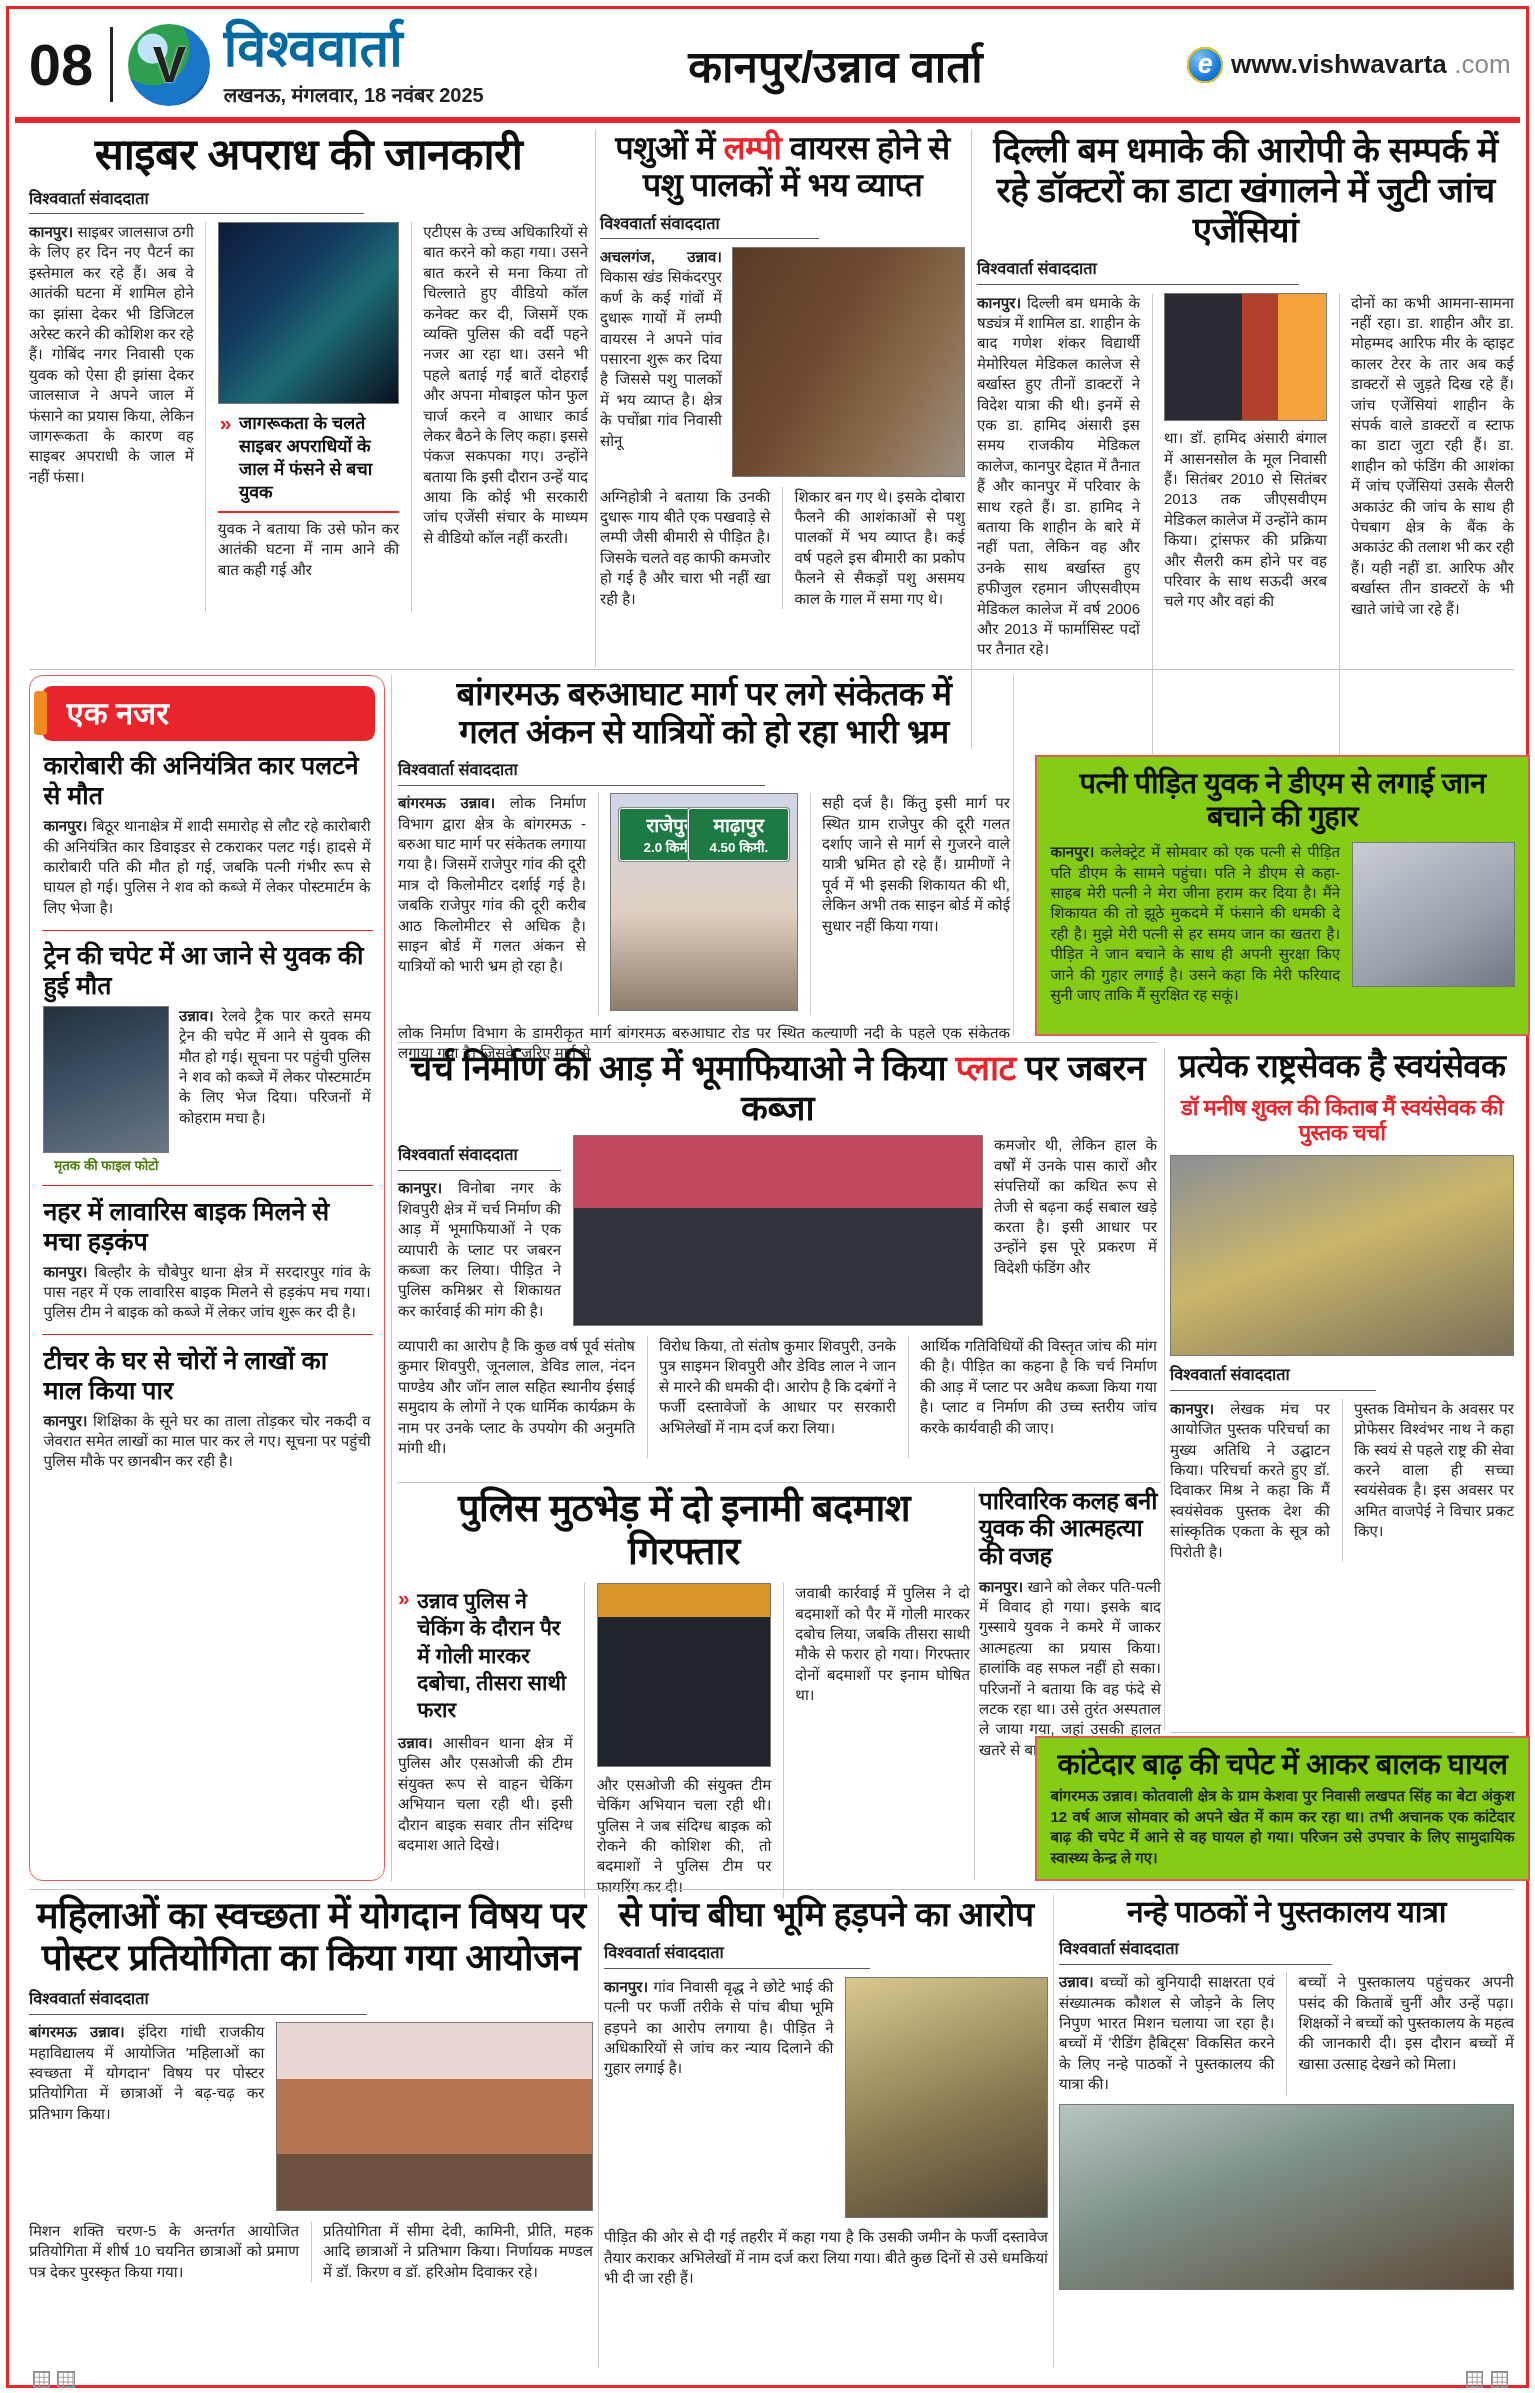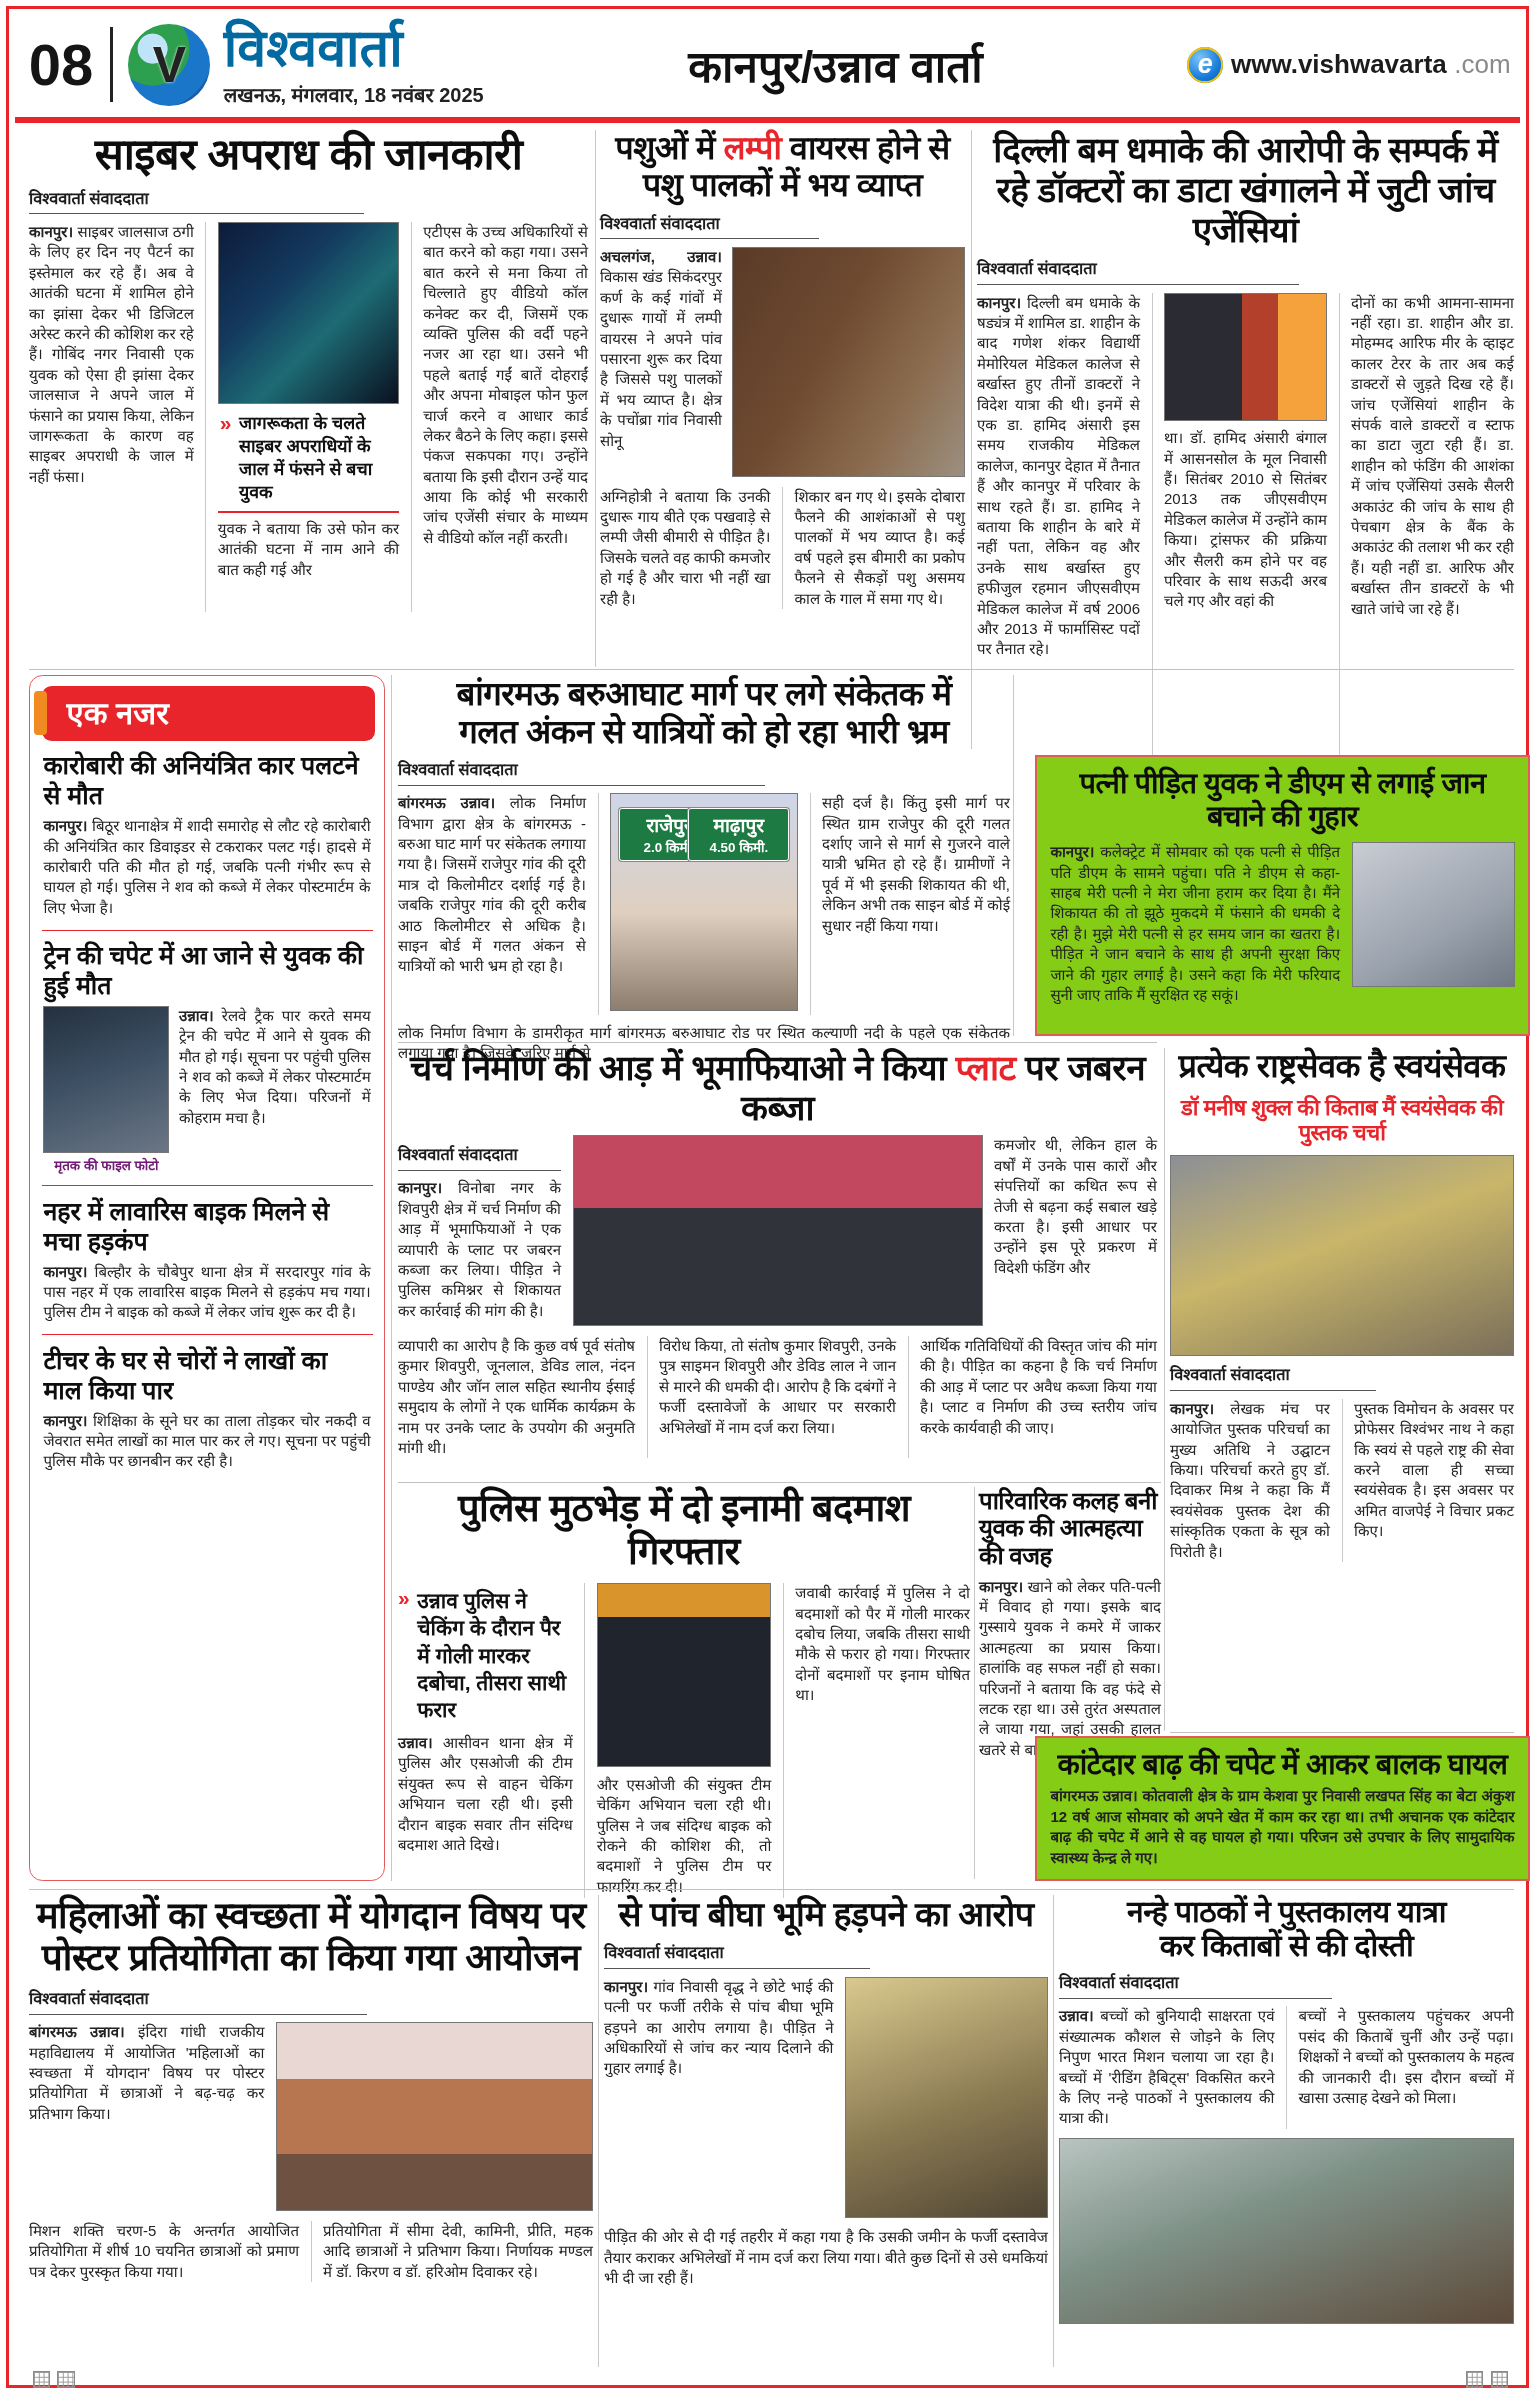--- a/index.html
+++ b/index.html
@@ -28,21 +28,21 @@
   .body-txt{font-size:15px;line-height:1.36;text-align:justify;color:#222;}
   .dl{font-weight:700;}
   .cols{display:flex;}
   .col{flex:1;padding:0 11.5px;}
   .col:first-child{padding-left:0;}
   .col:last-child{padding-right:0;}
   .col + .col{border-left:1px solid #c9c9c9;}
   .fig{background:#9aa0a8;border:1px solid #777;}
   .figcap{font-weight:700;font-size:17.7px;line-height:1.3;color:#111;display:flex;gap:7.6px;padding:7.6px 1.9px;border-bottom:2.9px solid #e8252a;}
   .chev{color:#e8252a;font-weight:700;font-size:21px;line-height:1;}
-  .smallcap{font-size:13.4px;font-weight:700;text-align:center;color:#701a75;padding-top:2.9px;}
+  .smallcap{font-size:13.4px;font-weight:700;text-align:center;color:#4d7c0f;padding-top:2.9px;}
   
   .rail{border:1.9px solid #e25b5b;border-radius:13.4px;padding:9.6px 11.5px;box-sizing:border-box;}
   .eknazar{position:relative;background:#e8252a;color:#fff;border-radius:9.6px;padding:5.7px 17px 7.6px 25px;font-size:31px;font-weight:700;width:88%;}
   .eknazar::before{content:"";position:absolute;left:-7.6px;top:5.7px;bottom:5.7px;width:13.4px;background:#f08a21;border-radius:3.8px;}
   .brief{padding:9.6px 1.9px 11.5px;}
   .brief + .brief{border-top:1.9px solid #e8252a;}
   .brief .bt{font-size:25px;font-weight:700;color:#0d0d0d;line-height:1.2;margin-bottom:5.7px;}
   .brief-photo-row{display:flex;gap:9.6px;}
   .brief-photo{width:126px;flex:0 0 auto;}
   .redbox{border:2.9px solid #e25b5b;padding:9.6px 13.4px;box-sizing:border-box;background:#84cc16;margin-left:16px;}
@@ -319,21 +319,20 @@
         <span>गांव निवासी वृद्ध ने छोटे भाई की पत्नी पर फर्जी तरीके से पांच बीघा भूमि हड़पने का आरोप लगाया है। पीड़ित ने अधिकारियों से जांच कर न्याय दिलाने की गुहार लगाई है।</span>
       </div>
       <div class="fig" style="width:201px;height:239px;flex:0 0 auto;background:linear-gradient(160deg,#d9c98e 0%,#8a7a52 55%,#4f4534 100%);"></div>
     </div>
     <div class="body-txt" style="margin-top:9.6px;">पीड़ित की ओर से दी गई तहरीर में कहा गया है कि उसकी जमीन के फर्जी दस्तावेज तैयार कराकर अभिलेखों में नाम दर्ज करा लिया गया। बीते कुछ दिनों से उसे धमकियां भी दी जा रही हैं।</div>
   </div>
 
   <div class="abs" style="left:1059px;top:1895px;width:455px;height:472px;">
     <div class="headline" style="font-size:30px;">
       <div>नन्हे पाठकों ने पुस्तकालय यात्रा</div>
-      <div>कर किताबों से की दोस्ती</div>
     </div>
     <div class="byline">विश्ववार्ता संवाददाता</div>
     <div class="cols">
       <div class="col body-txt">
         <span class="dl">उन्नाव।</span>
         <span>बच्चों को बुनियादी साक्षरता एवं संख्यात्मक कौशल से जोड़ने के लिए निपुण भारत मिशन चलाया जा रहा है। बच्चों में 'रीडिंग हैबिट्स' विकसित करने के लिए नन्हे पाठकों ने पुस्तकालय की यात्रा की।</span>
       </div>
       <div class="col body-txt">बच्चों ने पुस्तकालय पहुंचकर अपनी पसंद की किताबें चुनीं और उन्हें पढ़ा। शिक्षकों ने बच्चों को पुस्तकालय के महत्व की जानकारी दी। इस दौरान बच्चों में खासा उत्साह देखने को मिला।</div>
     </div>
     <div class="fig" style="height:184px;margin-top:9.6px;background:linear-gradient(160deg,#b8c4c0 0%,#7e9187 40%,#5d4a3a 100%);"></div>

